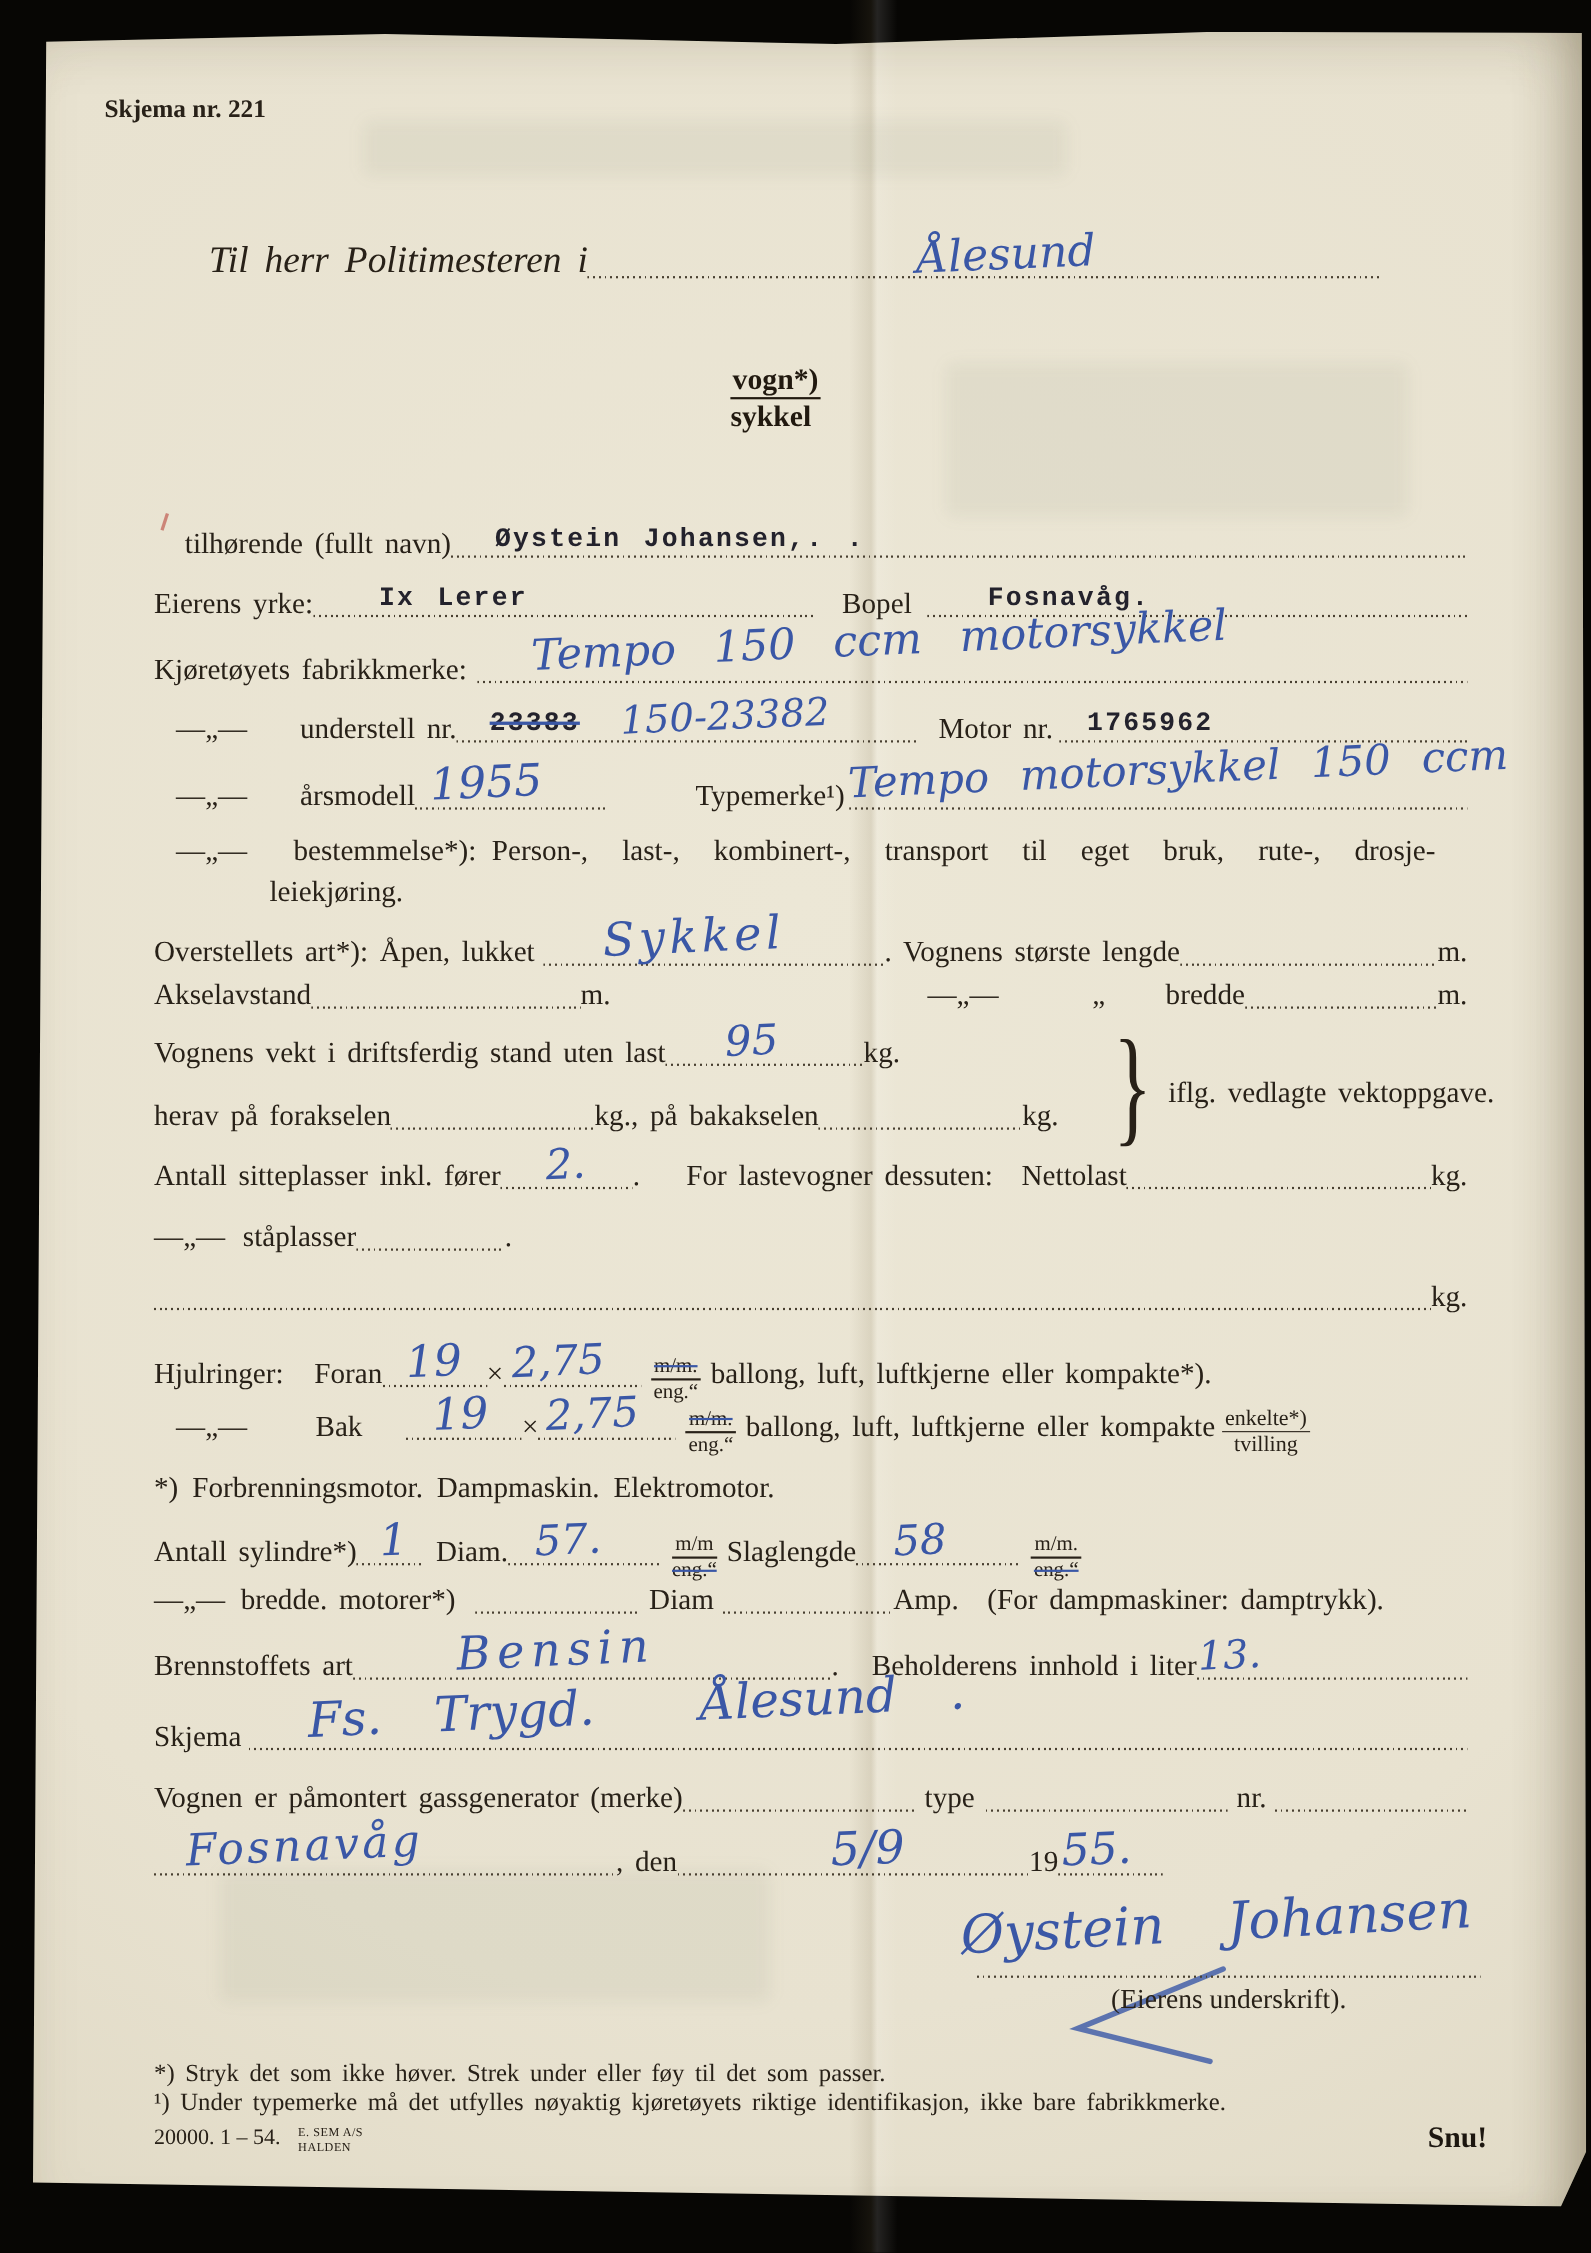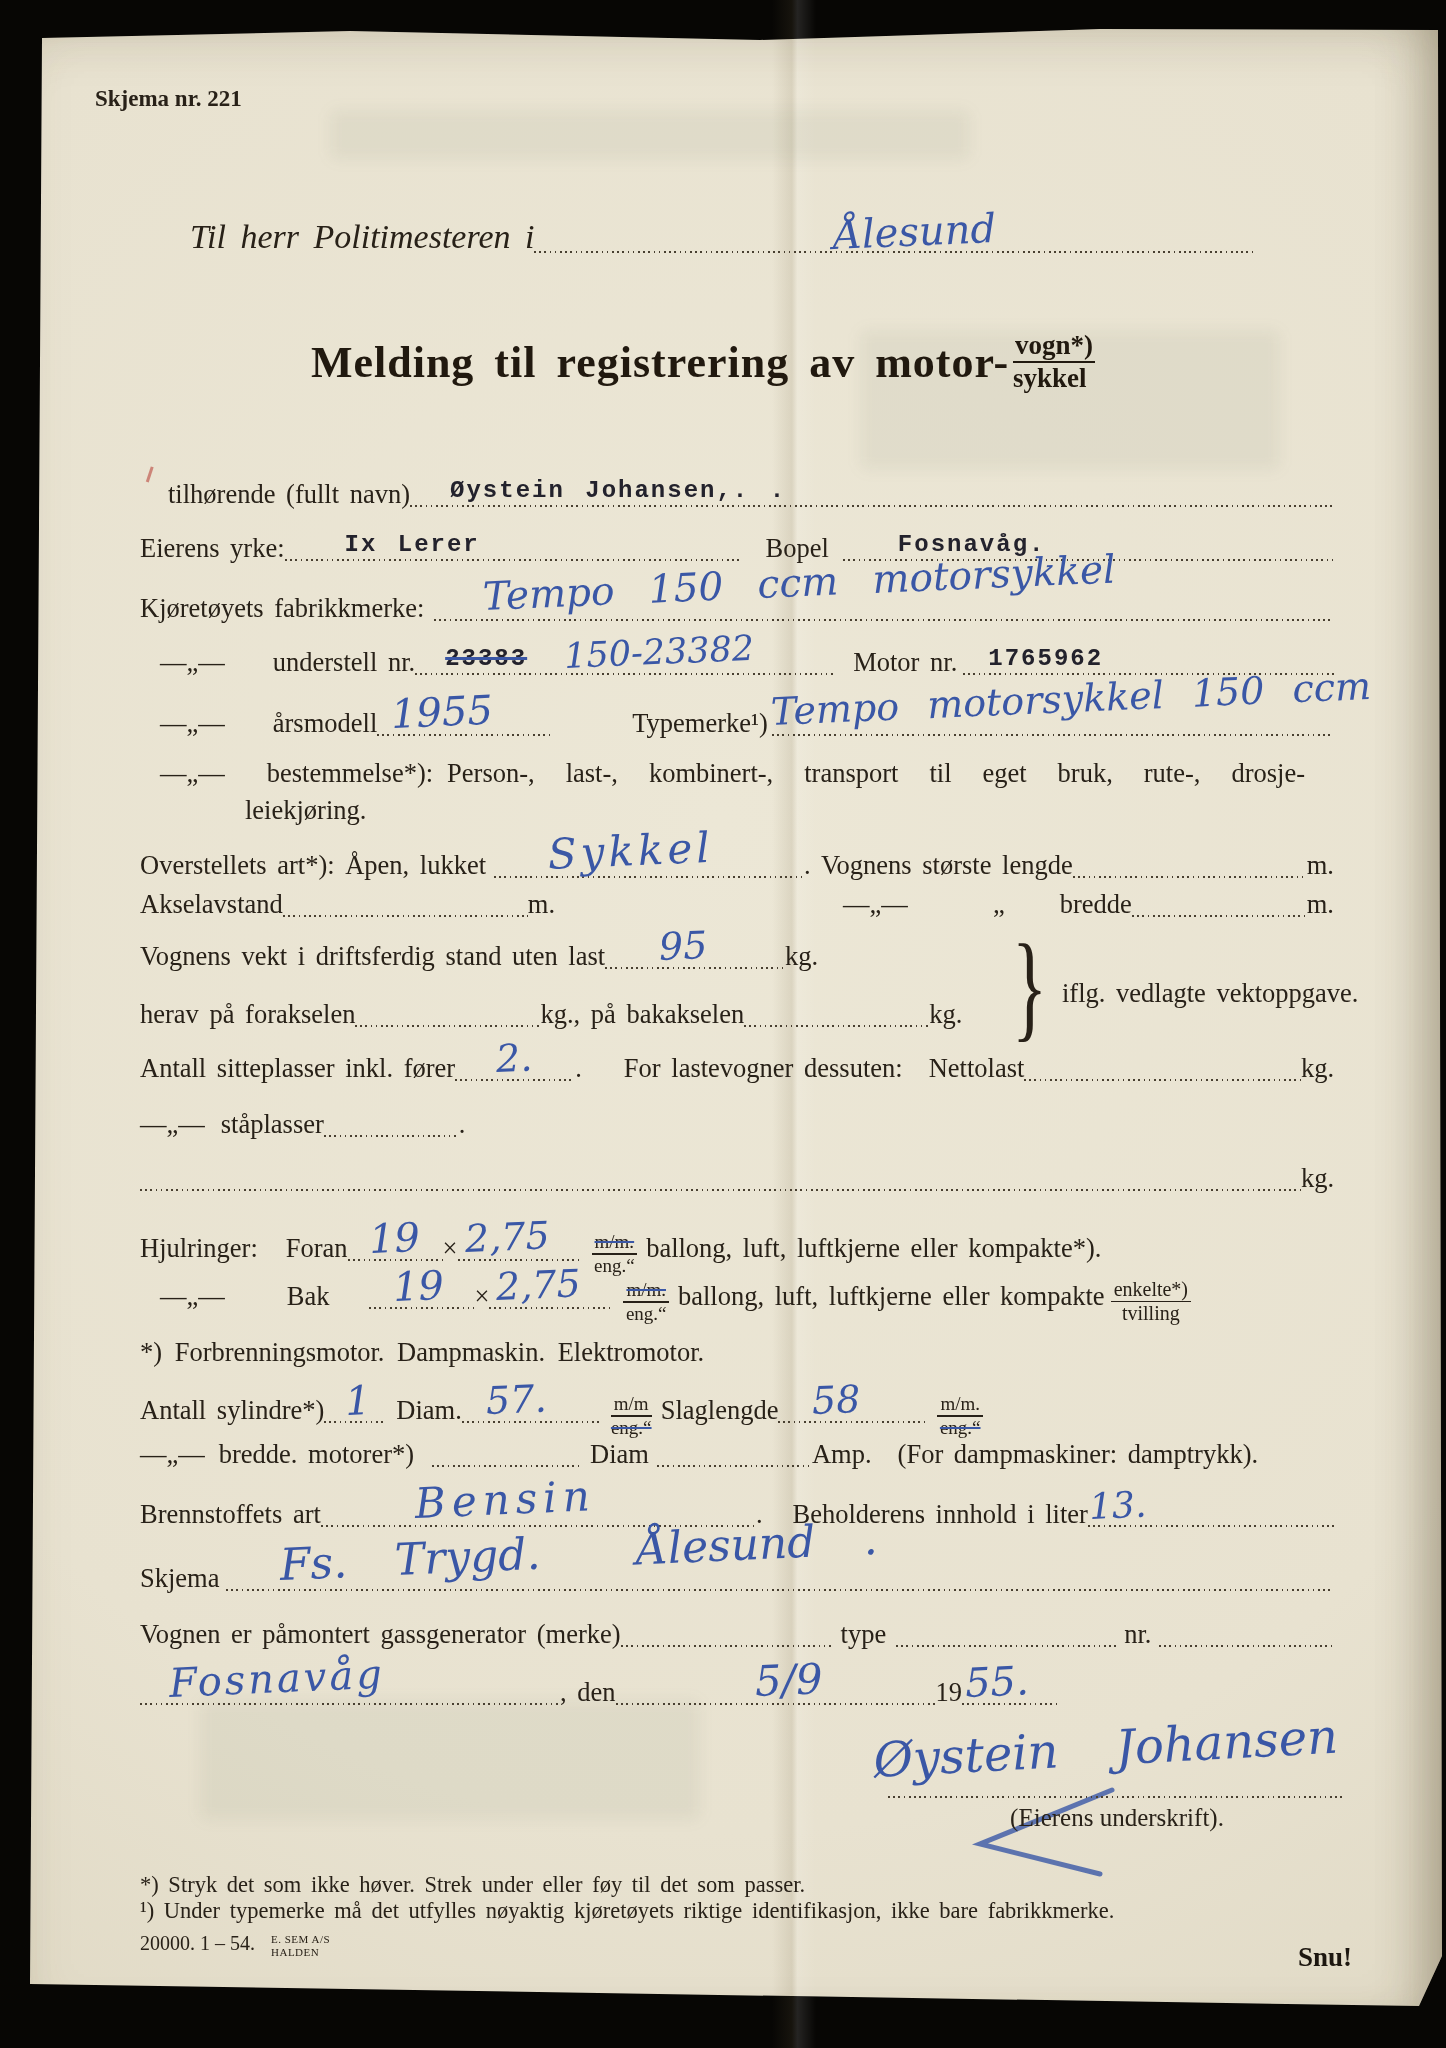--- a/index.html
+++ b/index.html
@@ -49,21 +49,20 @@
 <div style="position:absolute;left:95px;top:86px;font-size:23px;font-weight:700;color:#282118;">Skjema nr. 221</div>
 
 <div class="row" style="left:190px;right:190px;top:212px;height:44px;">
   <span class="lbl" style="font-style:italic;font-size:34px;word-spacing:6px;">Til herr Politimesteren i</span>
   <span class="fill grow">
     <i class="hw" style="left:300px;font-size:40px;bottom:-4px;">Ålesund</i>
   </span>
 </div>
 
 <div style="position:absolute;left:0;right:40px;top:330px;display:flex;justify-content:center;align-items:center;">
-  <span style="font-size:44px;font-weight:700;color:#21190f;letter-spacing:1px;word-spacing:8px;">Melding til registrering av motor-</span>
   <span style="display:inline-flex;flex-direction:column;align-items:flex-start;font-size:27px;font-weight:700;color:#21190f;line-height:1.15;margin-left:4px;">
     <span style="border-bottom:2.5px solid #21190f;padding:0 2px;">vogn*)</span>
     <span>sykkel</span>
   </span>
 </div>
 
 <div style="position:absolute;left:148px;top:468px;width:10px;height:16px;border-left:3px solid rgba(180,55,45,.55);transform:rotate(18deg);"></div>
 
 <div class="row" style="left:168px;right:112px;top:472px;">
   <span class="lbl">tilhørende (fullt navn)</span>
@@ -313,13 +312,13 @@
 <div style="position:absolute;left:140px;top:1872px;font-size:22.5px;color:#282118;word-spacing:4px;">*)  Stryk det som ikke høver.  Strek under eller føy til det som passer.</div>
 <div style="position:absolute;left:140px;top:1898px;font-size:22.5px;color:#282118;word-spacing:4px;">¹)  Under typemerke må det utfylles nøyaktig kjøretøyets riktige identifikasjon, ikke bare fabrikkmerke.</div>
 
 <div style="position:absolute;left:140px;top:1932px;display:flex;align-items:flex-start;color:#282118;">
   <span style="font-size:20px;">20000.   1 – 54.</span>
   <span style="display:inline-flex;flex-direction:column;font-size:11px;line-height:1.2;margin-left:16px;margin-top:1px;letter-spacing:.5px;">
     <span>E. SEM A/S</span>
     <span>HALDEN</span>
   </span>
 </div>
-<div style="position:absolute;left:1298px;top:1928px;font-size:27px;font-weight:700;color:#1d1710;margin-top:14px;">Snu!</div>
+<div style="position:absolute;left:1298px;top:1928px;font-size:27px;font-weight:700;color:#1d1710;">Snu!</div>
 
 </body></html>

